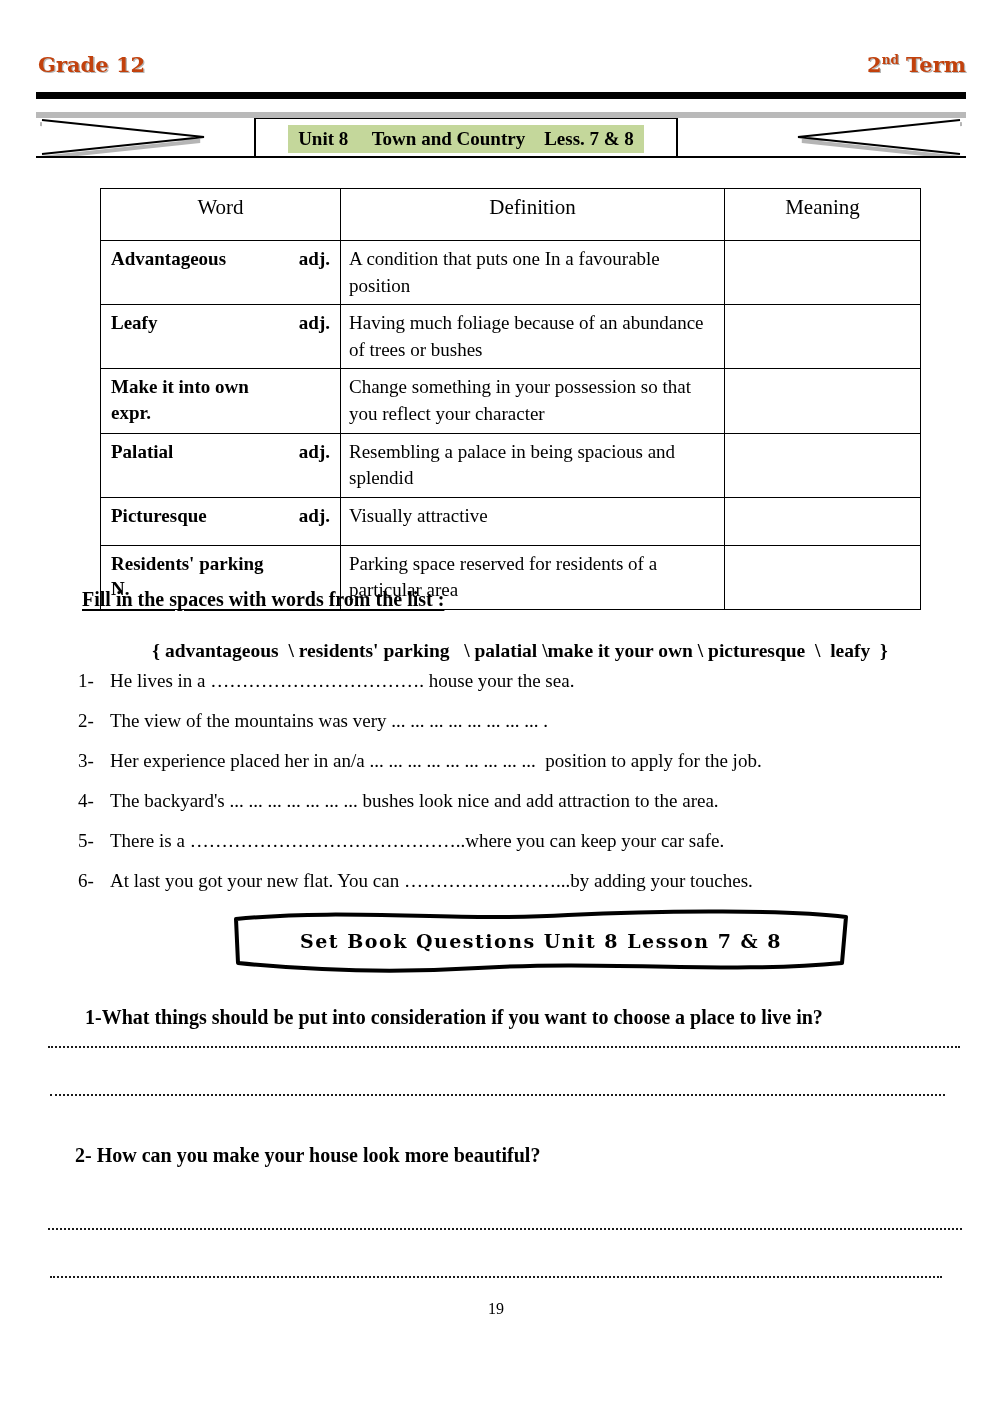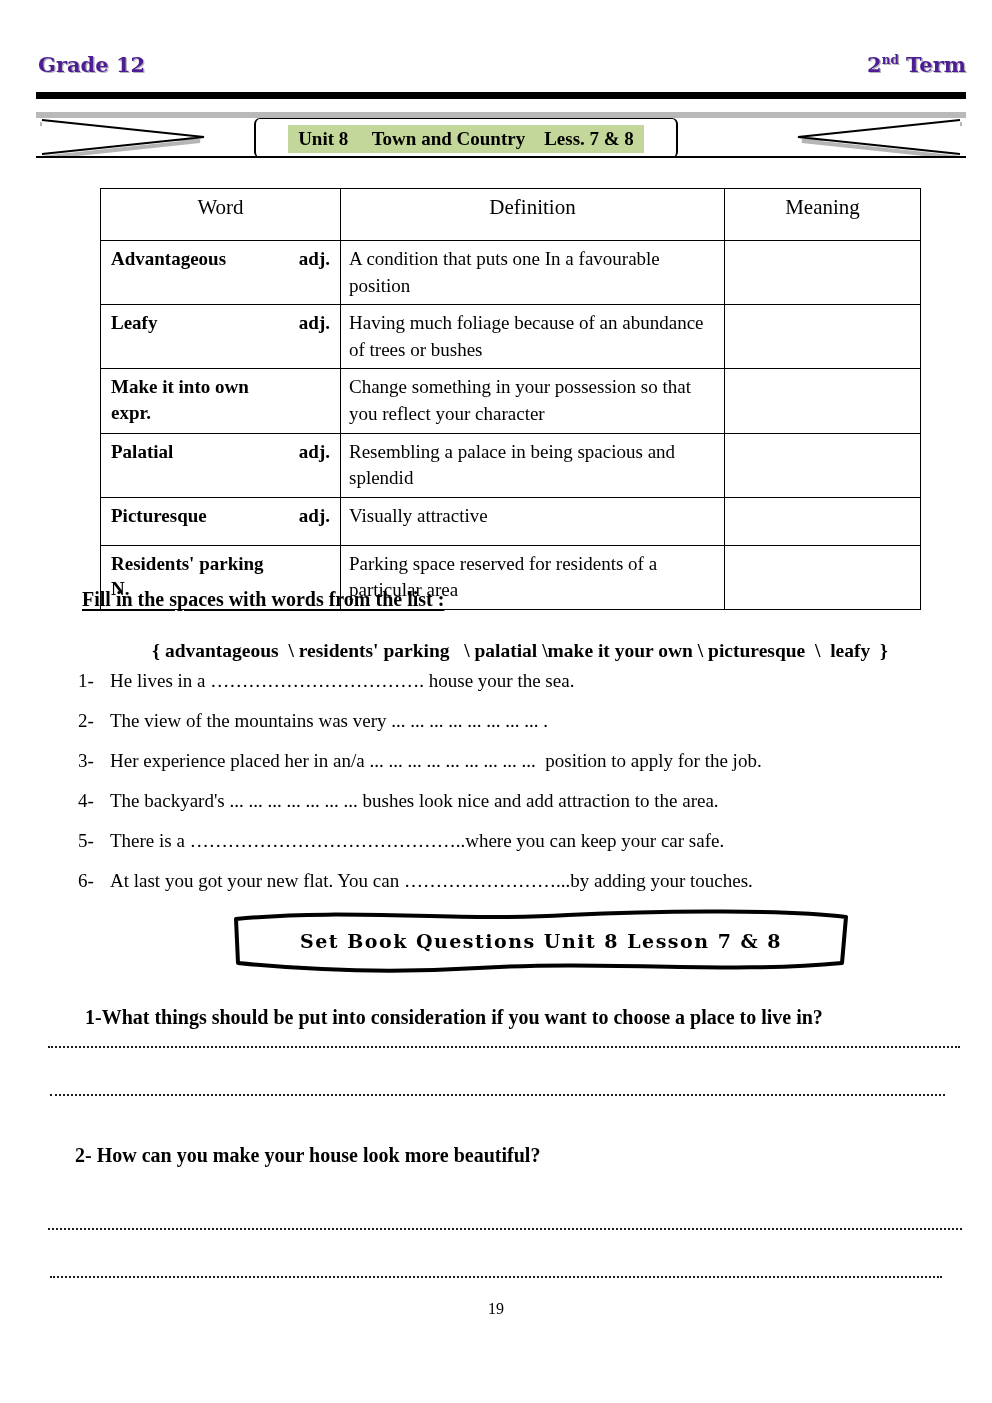--- a/index.html
+++ b/index.html
@@ -11,31 +11,31 @@
     background:#ffffff;
     font-family:"Liberation Serif", serif;
     color:#000;
     overflow:hidden;
   }
 
   
   .hdr { position:absolute; top:52px; left:38px; width:928px;
          display:flex; justify-content:space-between; align-items:baseline;
          font-family:"DejaVu Serif", serif; font-size:21px; font-weight:600;
-         color:#4c1d95; text-shadow:1.3px 1.3px 0 #b5b5b5; }
+         color:#c2410c; text-shadow:1.3px 1.3px 0 #b5b5b5; }
   .hdr .term sup { font-size:12px; }
   .thick-rule { position:absolute; top:92px; left:36px; width:930px; height:7px; background:#000; }
 
   
   .banner { position:absolute; top:112px; left:36px; width:930px; height:46px; }
   .banner .gray-strip { position:absolute; top:0; left:0; right:0; height:6px; background:#b9b9b9; }
   .banner .bottom-line { position:absolute; bottom:0; left:0; right:0; height:2px; background:#000; }
   .banner .mid-box { position:absolute; top:6px; bottom:0; left:218px; width:424px;
                      border-left:2px solid #000; border-right:2px solid #000; border-top:1.5px solid #000;
-                     display:flex; align-items:center; justify-content:center;border-radius:6px; }
+                     display:flex; align-items:center; justify-content:center; }
   .unit-title { background:var(--green, #c4d79b); padding:3px 10px; font-weight:bold;
                 font-size:19px; white-space:pre; }
   .banner svg { position:absolute; top:6px; }
   .banner .chev-left { left:4px; }
   .banner .chev-right { right:4px; }
 
   
   table.vocab { position:absolute; top:188px; left:100px; width:820px;
                 border-collapse:collapse; table-layout:fixed; }
   table.vocab td, table.vocab th { border:1.7px solid #000; vertical-align:top; }

